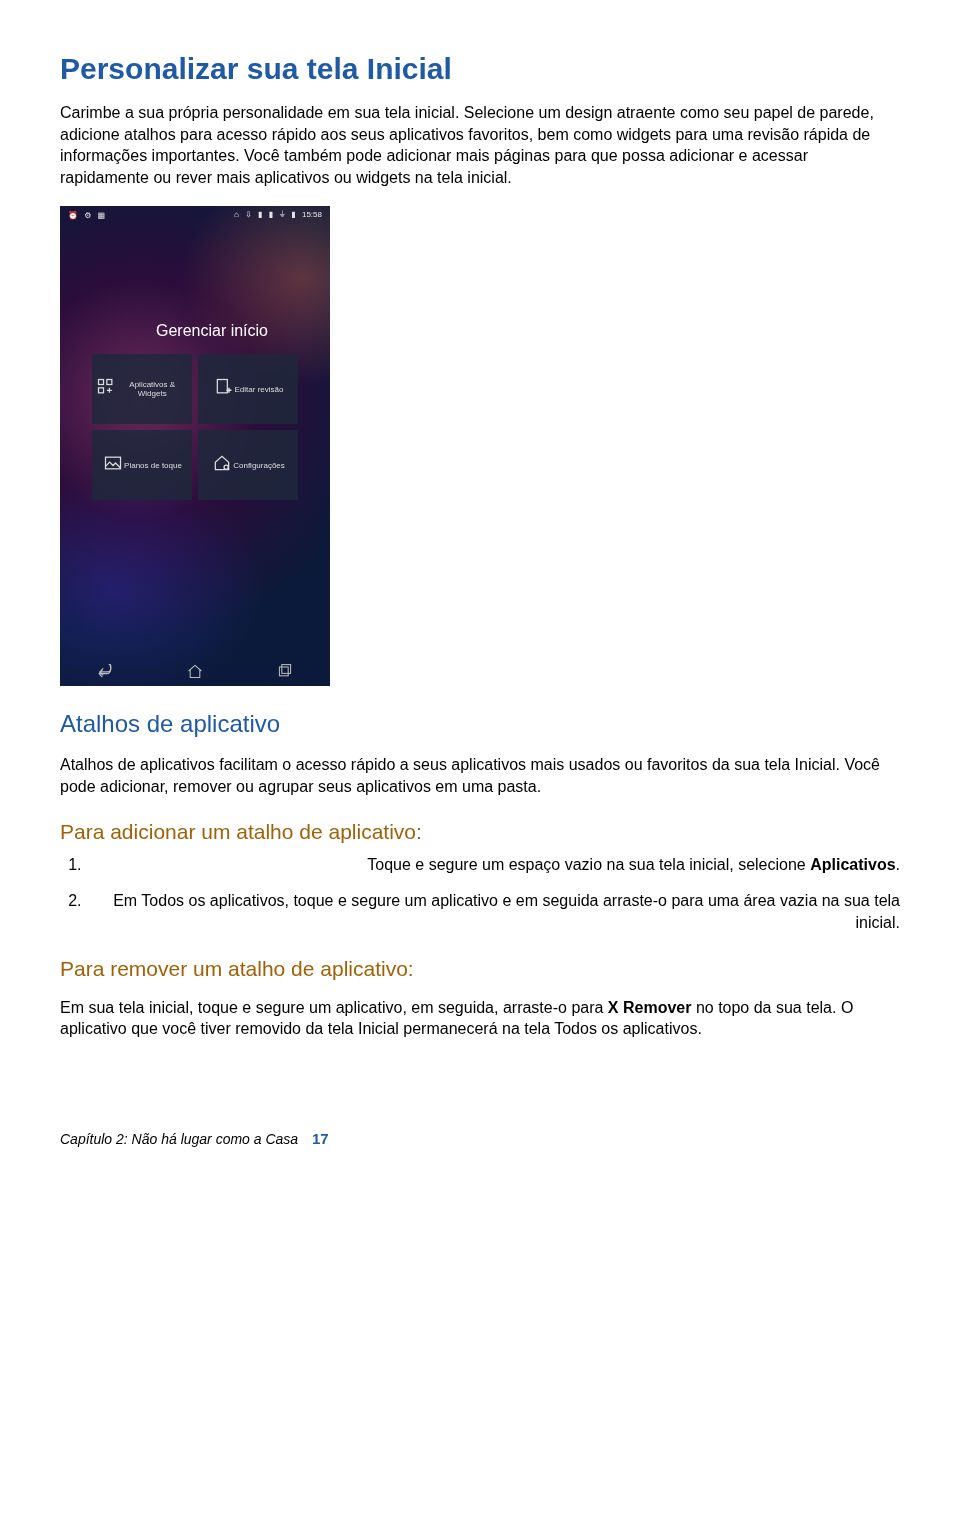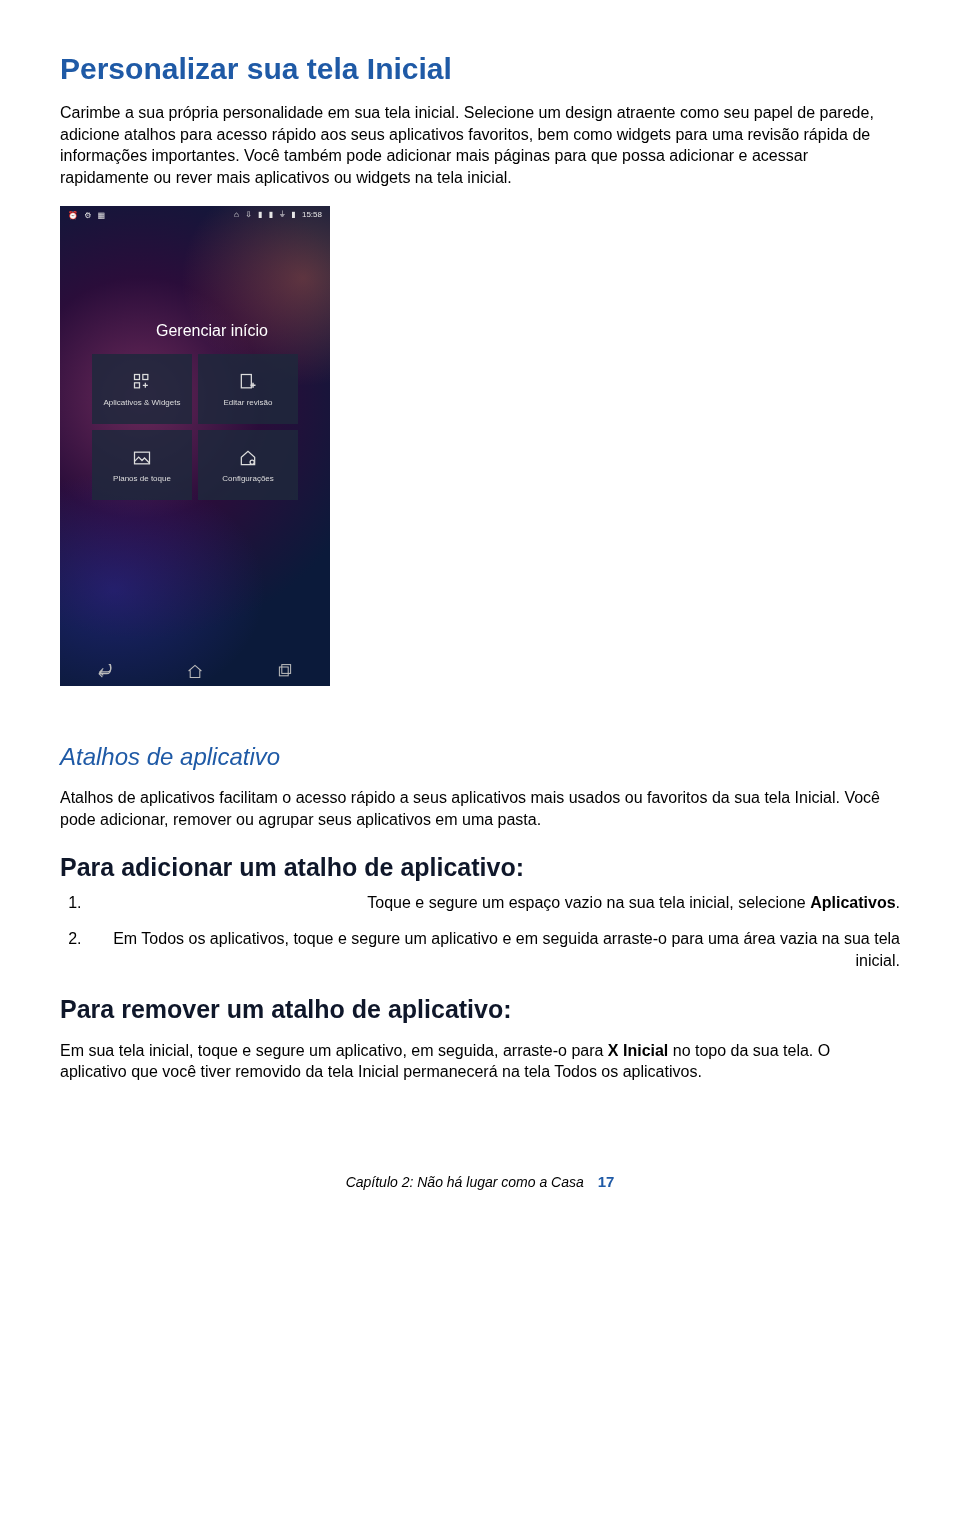--- a/index.html
+++ b/index.html
@@ -22,42 +22,41 @@
   }
   p.body {
     font-size: 16px;
     line-height: 1.35;
     margin: 16px 0 18px 0;
   }
   h2.section {
     color: #1f5aa6;
     font-size: 24px;
     font-weight: 400;
-    margin: 57px 0 10px 0;
-    font-style: italic;
+    margin: 24px 0 10px 0;
   }
   h3.sub {
-    color: #0f172a;
-    font-size: 25px;
-    font-weight: 700;
+    color: #a16207;
+    font-size: 21px;
+    font-weight: 400;
     margin: 22px 0 10px 0;
   }
   ol.steps {
     padding-left: 26px;
     margin: 0 0 16px 0;
     font-size: 16px;
     line-height: 1.4;
   }
   ol.steps li {
     margin-bottom: 14px;
     text-align: right;
   }
   .footer {
     margin-top: 90px;
-    text-align: center;
+    text-align: left;
     font-size: 14px;
     font-style: italic;
   }
   .footer .pagenum {
     font-style: normal;
     font-weight: bold;
     color: #1f5aa6;
     margin-left: 10px;
     font-size: 15px;
   }
@@ -114,21 +113,21 @@
     left: 32px;
     display: grid;
     grid-template-columns: repeat(2, 100px);
     grid-template-rows: repeat(2, 70px);
     gap: 6px;
     z-index:4;
   }
   .tile {
     background: rgba(30,40,60,0.85);
     display: flex;
-    flex-direction: column;
+    flex-direction: row;
     align-items: center;
     justify-content: center;
     color: #ddd;
     font-size: 8px;
     text-align: center;
     padding: 6px 4px;
     box-sizing: border-box;
   }
   .tile .icon {
     width: 22px;
@@ -250,21 +249,21 @@
     <li>
       <span>Toque e segure um espaço vazio na sua tela inicial, selecione </span><span class="bold">Aplicativos</span><span>.</span>
     </li>
     <li>
       <span>Em Todos os aplicativos, toque e segure um aplicativo e em seguida arraste-o para uma área vazia na sua tela inicial.</span>
     </li>
   </ol>
 
   <h3 class="sub">Para remover um atalho de aplicativo:</h3>
   <p class="body">
-    <span>Em sua tela inicial, toque e segure um aplicativo, em seguida, arraste-o para </span><span class="bold">X Inicial</span><span> no topo da sua tela. O aplicativo que você tiver removido da tela Inicial permanecerá na tela Todos os aplicativos.</span>
+    <span>Em sua tela inicial, toque e segure um aplicativo, em seguida, arraste-o para </span><span class="bold">X Remover</span><span> no topo da sua tela. O aplicativo que você tiver removido da tela Inicial permanecerá na tela Todos os aplicativos.</span>
   </p>
 
   <div class="footer">
     <span>Capítulo 2:  Não há lugar como a Casa</span>
     <span class="pagenum">17</span>
   </div>
 
 </div>
 
 </body></html>

